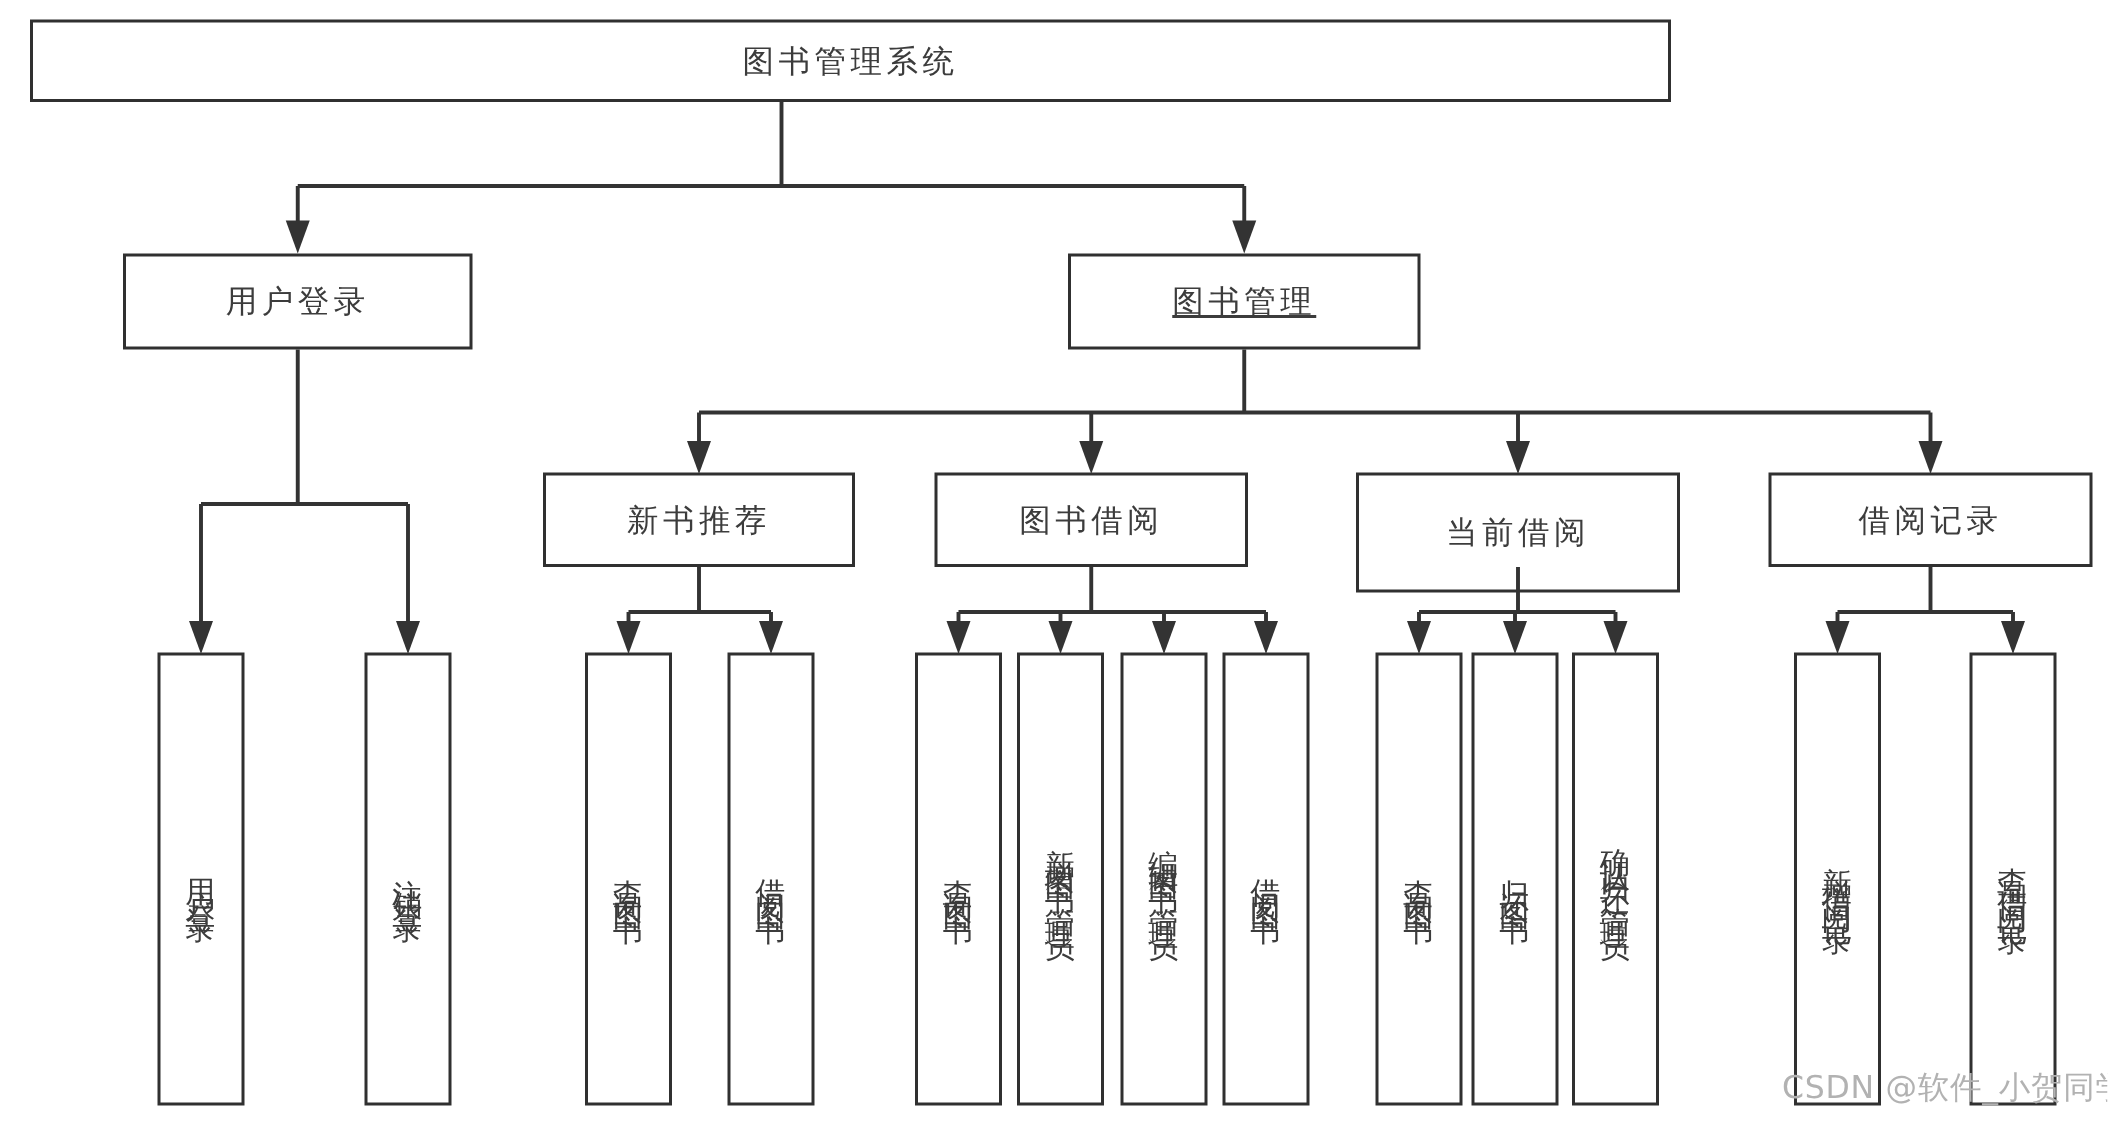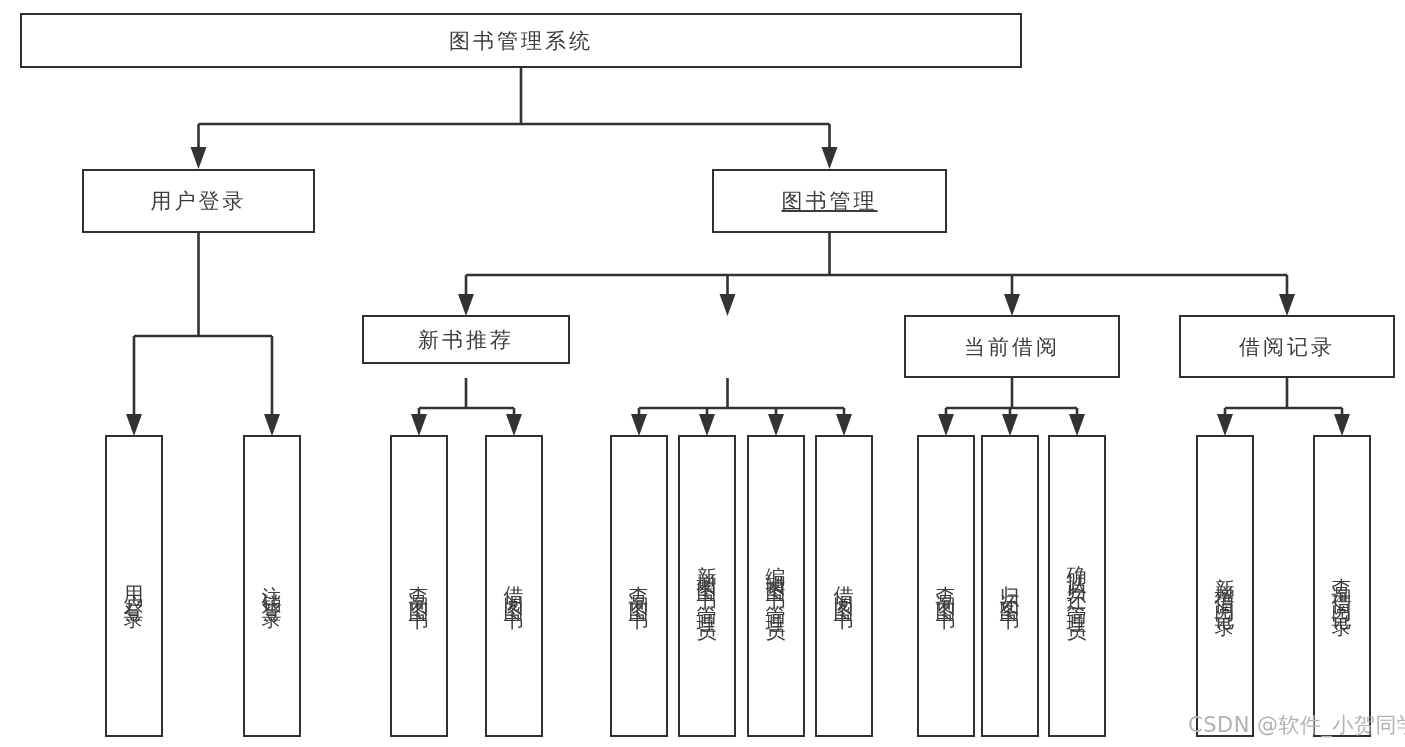--- a/index.html
+++ b/index.html
@@ -51,26 +51,26 @@
   .vbox .vlabel {
     writing-mode: vertical-rl;
     text-orientation: mixed;
     font-size: 20px;
     letter-spacing: 8px;
     color: #3c3c3c;
     white-space: nowrap;
     line-height: 1;
   }
   
-  .root  { left: 20px;   top: 13px;  width: 1002px; height: 55px; }
+  .root  { left: 20px;   top: 13px;  width: 1094px; height: 55px; }
   .l2-0  { left: 82px;   top: 169px; width: 233px;  height: 64px; }
   .l2-1  { left: 712px;  top: 169px; width: 235px;  height: 64px; text-decoration: underline; }
-  .l3-0  { left: 362px;  top: 315px; width: 208px;  height: 49px; }
+  .l3-0  { left: 362px;  top: 315px; width: 208px;  height: 63px; }
   .l3-1  { left: 623px;  top: 315px; width: 209px;  height: 63px; }
-  .l3-2  { left: 904px;  top: 315px; width: 216px;  height: 63px; font-family: Liberation Serif, serif; }
+  .l3-2  { left: 904px;  top: 315px; width: 216px;  height: 80px; font-family: Liberation Serif, serif; }
   .l3-3  { left: 1179px; top: 315px; width: 216px;  height: 63px; }
   
   .lf-0  { left: 105px; }
   .lf-1  { left: 243px; }
   .lf-2  { left: 390px; }
   .lf-3  { left: 485px; }
   .lf-4  { left: 610px; }
   .lf-5  { left: 678px; }
   .lf-6  { left: 747px; }
   .lf-7  { left: 815px; }
@@ -133,20 +133,23 @@
   <div class="hbox l2-0">
     <span>用户登录</span>
   </div>
   <div class="hbox l2-1">
     <span>图书管理</span>
   </div>
 
   <div class="hbox l3-0">
     <span>新书推荐</span>
   </div>
+  <div class="hbox l3-1">
+    <span>图书借阅</span>
+  </div>
   <div class="hbox l3-2">
     <span>当前借阅</span>
   </div>
   <div class="hbox l3-3">
     <span>借阅记录</span>
   </div>
 
   <div class="vbox lf-0">
     <span class="vlabel">用户登录</span>
   </div>

